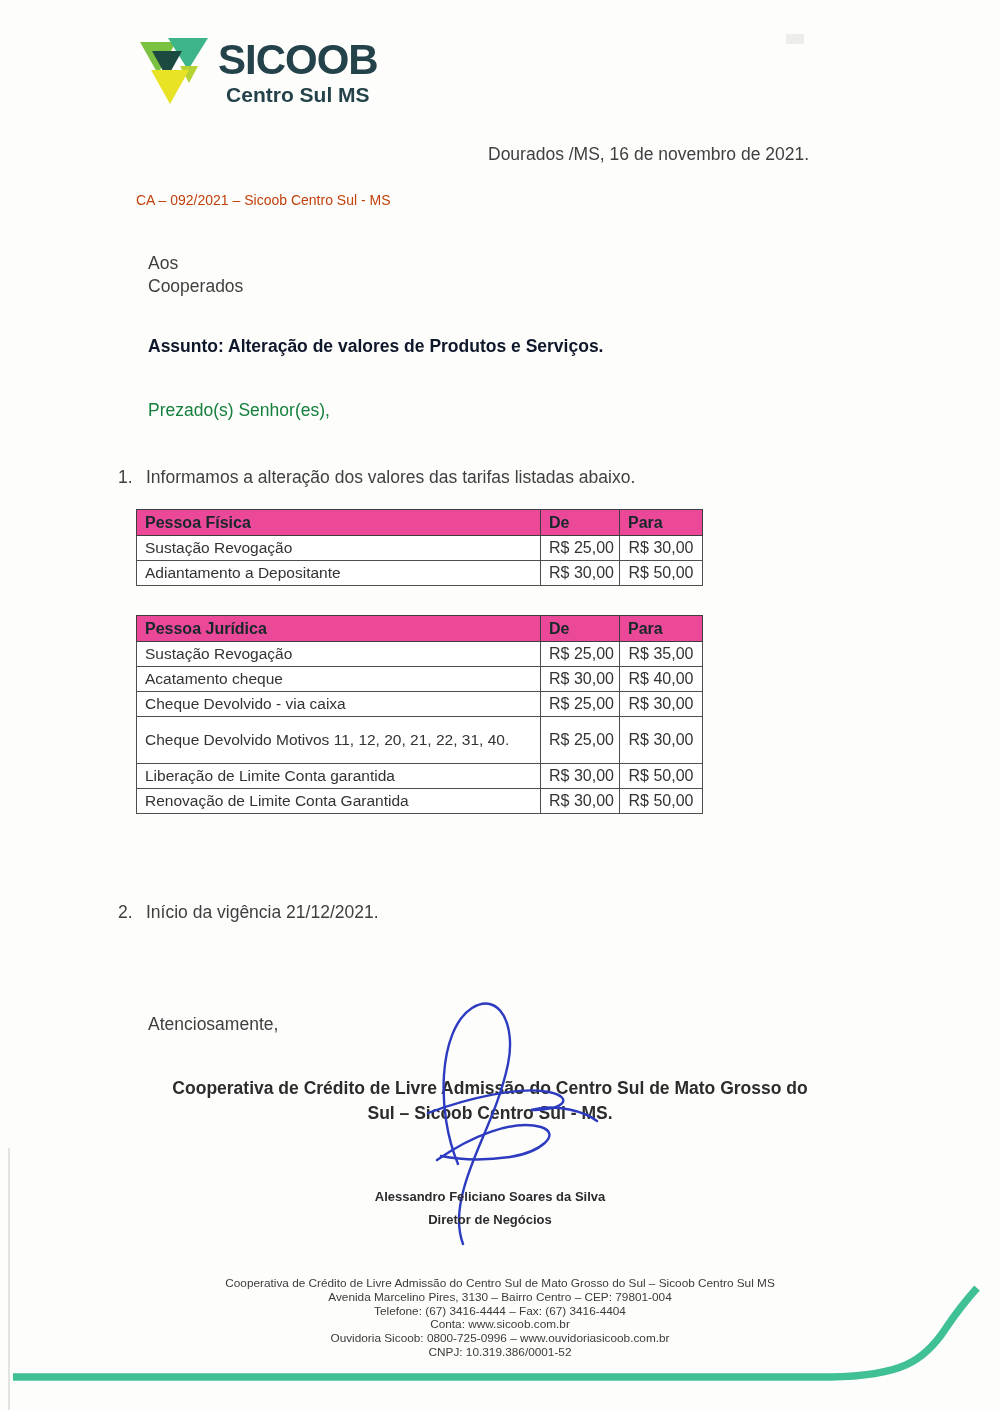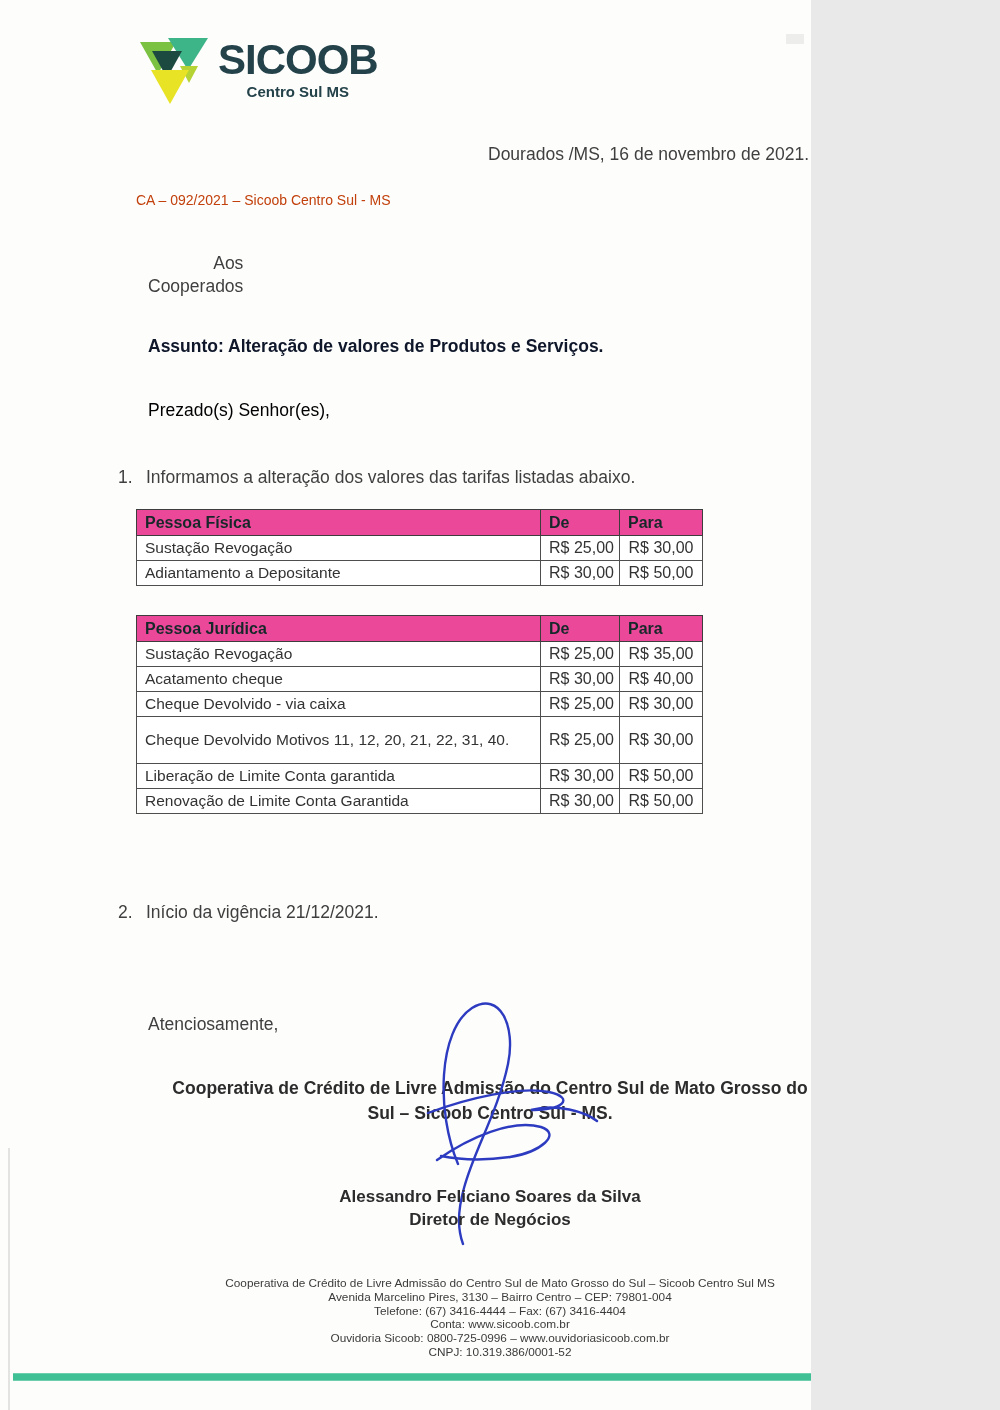--- a/index.html
+++ b/index.html
@@ -1,45 +1,45 @@
 <!DOCTYPE html>
 <html><head>
 <meta charset="utf-8">
 <style>
   * { margin: 0; padding: 0; box-sizing: border-box; }
   html, body { background: #e9e9e9; }
   body { font-family: "Liberation Sans", sans-serif; }
   .page {
     position: relative;
-    width: 811px;
+    width: 1000px;
     height: 1410px;
     background: #fdfdfc;
     overflow: hidden;
     color: #3a3a3a;
   }
   .abs { position: absolute; }
 
   
   .logo-wrap { left: 138px; top: 38px; display: flex; align-items: flex-start; }
   .logo-mark { width: 74px; height: 66px; }
   .logo-text-col { margin-left: 6px; }
   .logo-brand {
     font-size: 42px; font-weight: bold; letter-spacing: -1px;
     color: #24424a; line-height: 44px;
   }
   .logo-sub {
-    font-size: 15px; font-weight: bold; color: #24424a;
+    font-size: 21px; font-weight: bold; color: #24424a;
     text-align: center; margin-top: 1px;
   }
 
   .dateline { left: 488px; top: 144px; font-size: 17.5px; color: #3f3f3f; }
   .ref-line { left: 136px; top: 192px; font-size: 14px; color: #c2410c; }
-  .to-block { left: 148px; top: 252px; font-size: 17.5px; line-height: 23px; color: #3f3f3f; text-align: right; }
+  .to-block { left: 148px; top: 252px; font-size: 17.5px; line-height: 23px; color: #3f3f3f; }
   .subject { left: 148px; top: 336px; font-size: 17.5px; font-weight: bold; color: #0f172a; }
-  .salutation { left: 148px; top: 400px; font-size: 17.5px; color: #000000; }
+  .salutation { left: 148px; top: 400px; font-size: 17.5px; color: #15803d; }
 
   .list-item { font-size: 17.5px; color: #3f3f3f; }
   .item-num { position: absolute; left: -28px; }
   .item1 { left: 146px; top: 467px; }
   .item2 { left: 146px; top: 902px; }
 
   
   .tarifa-table {
     border-collapse: collapse;
     width: 566px;
@@ -73,21 +73,21 @@
   .tarifa-table tr.wrap2 td.desc { line-height: 21px; }
 
   
   .closing { left: 148px; top: 1014px; font-size: 17.5px; color: #3f3f3f; }
   .company-block {
     left: 120px; top: 1076px; width: 740px; text-align: center;
     font-size: 17.5px; font-weight: bold; color: #2c2c2c; line-height: 25px;
   }
   .signer-block {
     left: 200px; top: 1185px; width: 580px; text-align: center;
-    font-size: 17px; font-weight: bold; color: #2c2c2c; line-height: 23px;
+    font-size: 13px; font-weight: bold; color: #2c2c2c; line-height: 23px;
   }
   .signature-svg { left: 360px; top: 980px; pointer-events: none; }
 
   
   .footer-block {
     left: 100px; top: 1277px; width: 800px; text-align: center;
     font-size: 11.8px; color: #3b3b3b; line-height: 13.8px;
   }
   .swoosh-svg { left: 0; top: 1262px; }
   .page-edge-line {

